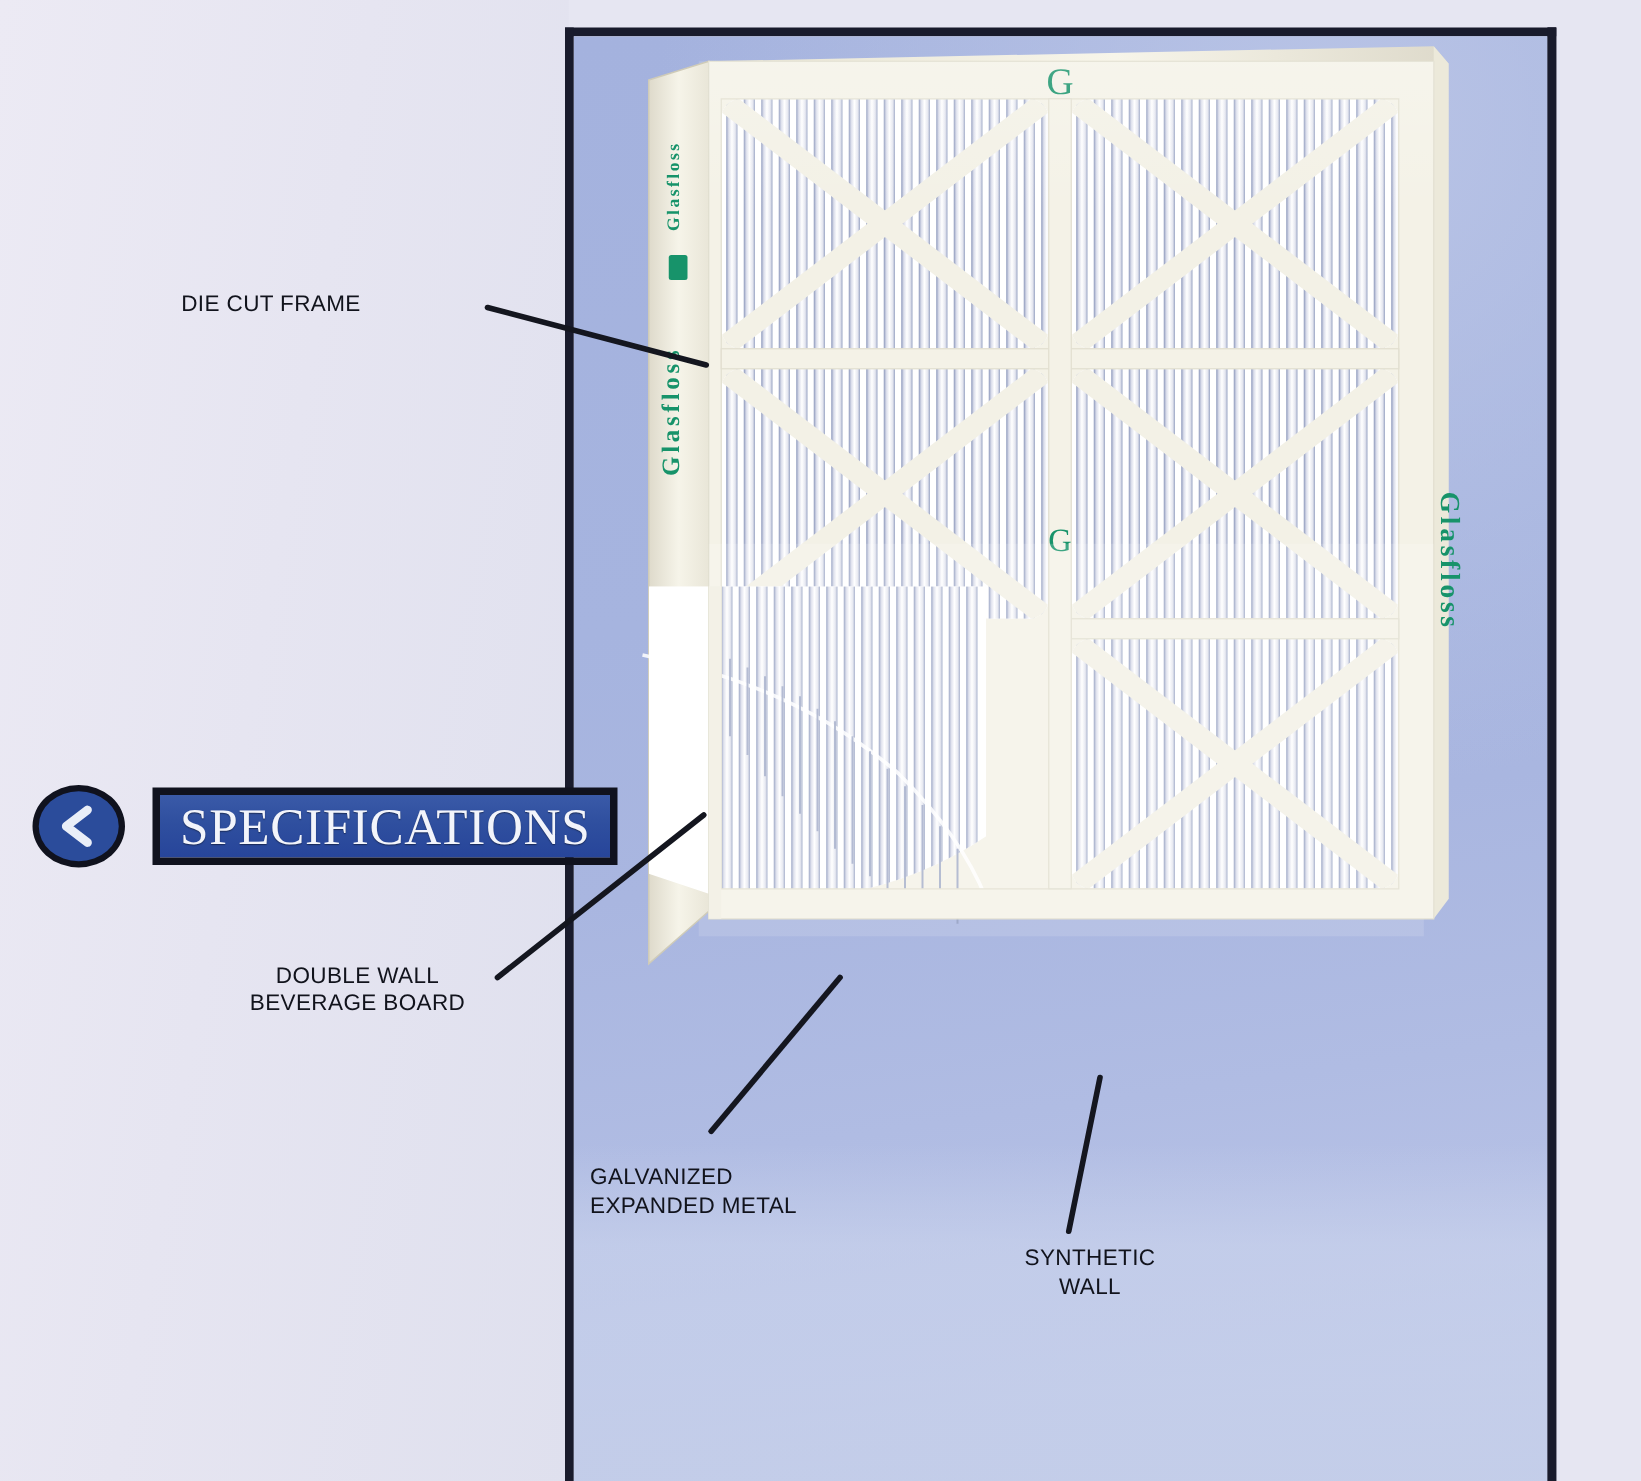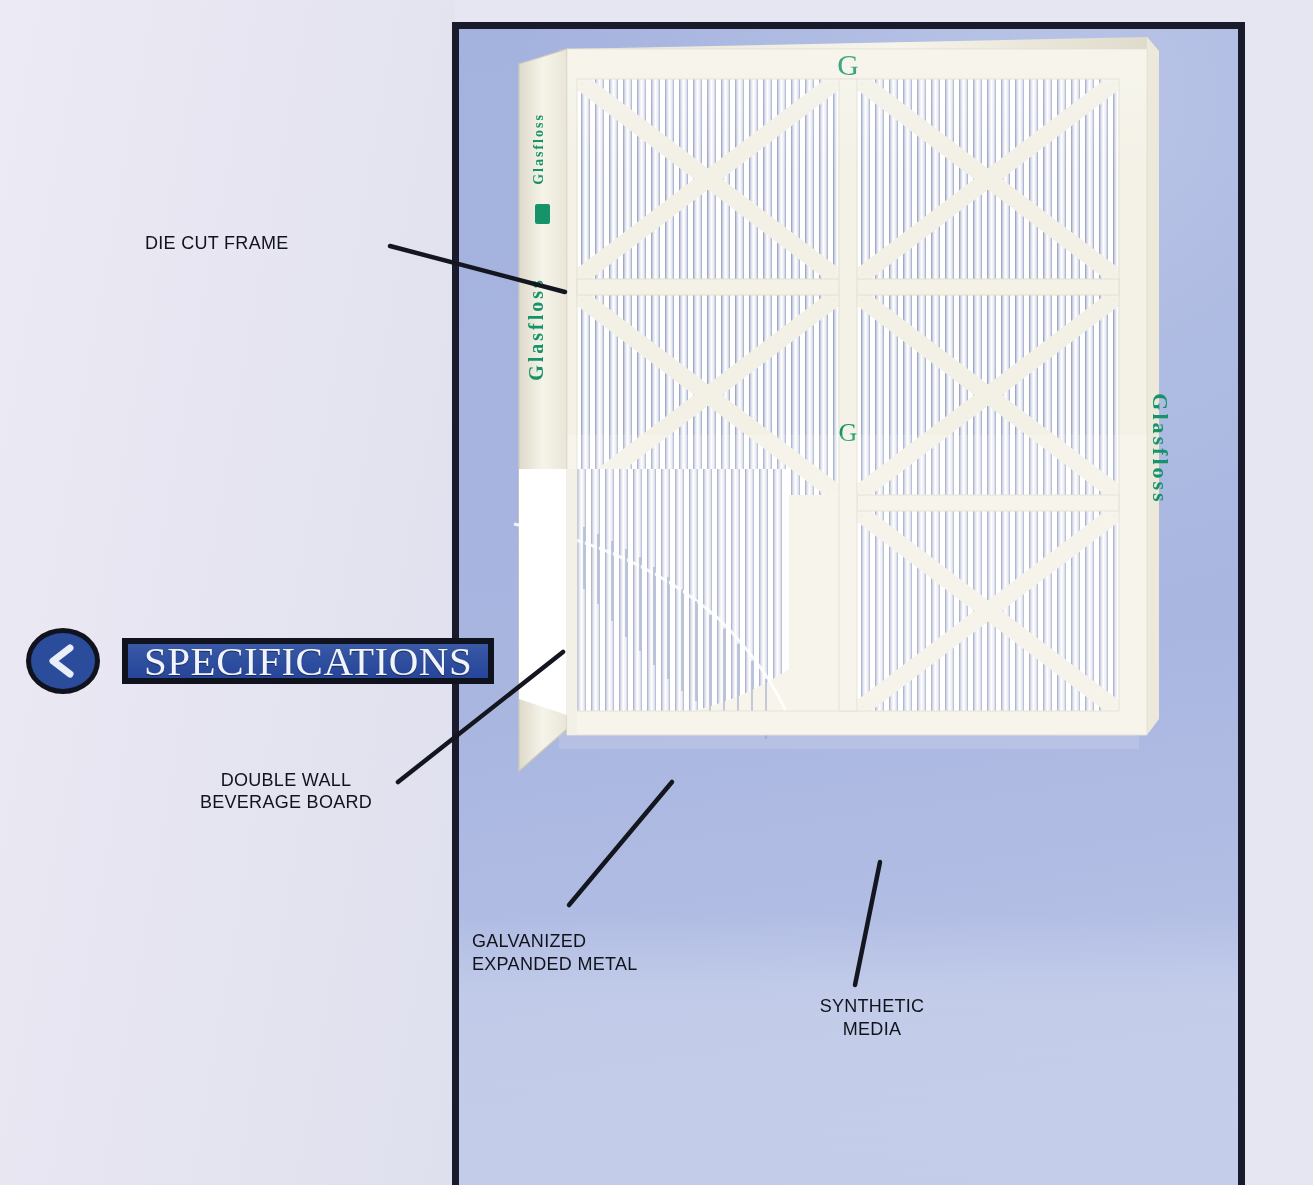--- a/index.html
+++ b/index.html
@@ -49,21 +49,21 @@
   
   .spec-wrap{position:absolute;left:26px;top:628px;display:flex;align-items:center;gap:22px;}
   .spec-back{
     width:74px;height:66px;border-radius:50%;
     background:#2b4c9b;border:5px solid #10121e;
     display:flex;align-items:center;justify-content:center;
     box-sizing:border-box;
   }
   .spec-back svg{display:block;}
   .spec-btn{
-    height:46px;min-width:310px;padding:0 16px;
+    height:62px;min-width:310px;padding:0 16px;
     background:linear-gradient(180deg,#3a5aa8 0%,#2f4f9f 45%,#27459a 100%);
     border:6px solid #10121e;box-sizing:border-box;
     display:flex;align-items:center;justify-content:center;
   }
   .spec-btn span{
     font-family:"Liberation Serif", serif;font-size:41px;color:#f2f4fb;
     letter-spacing:.5px;text-shadow:0 1px 1px rgba(0,0,0,.45);
   }
   .f-svg{position:absolute;left:0;top:0;}
 </style>
@@ -386,21 +386,21 @@
 
   <div class="label" id="lbl-die">DIE CUT FRAME</div>
 
   <div class="label" id="lbl-gal">GALVANIZED
 EXPANDED METAL</div>
 
   <div class="label" id="lbl-dwb">DOUBLE WALL
 BEVERAGE BOARD</div>
 
   <div class="label" id="lbl-syn">SYNTHETIC
-MEDIA</div>
+WALL</div>
 
   <div class="spec-wrap">
     <div class="spec-back">
       <svg width="40" height="40" viewBox="0 0 40 40">
         <polyline points="27,7 10,20 27,33" fill="none" stroke="#e9eef8" stroke-width="7" stroke-linecap="round" stroke-linejoin="round"></polyline>
       </svg>
     </div>
     <div class="spec-btn">
       <span>SPECIFICATIONS</span>
     </div>

